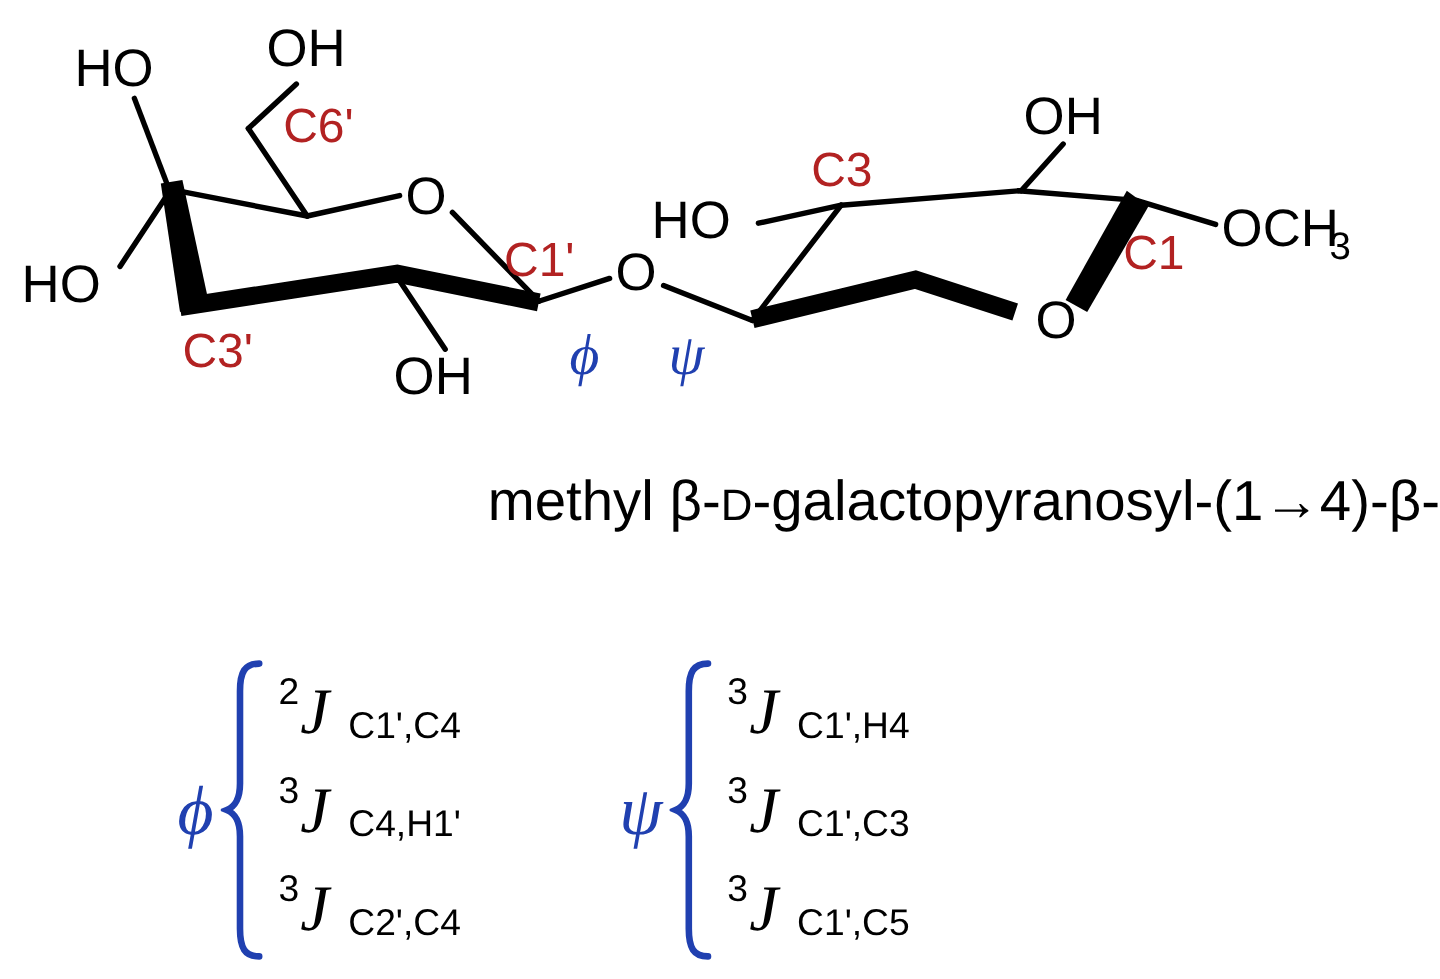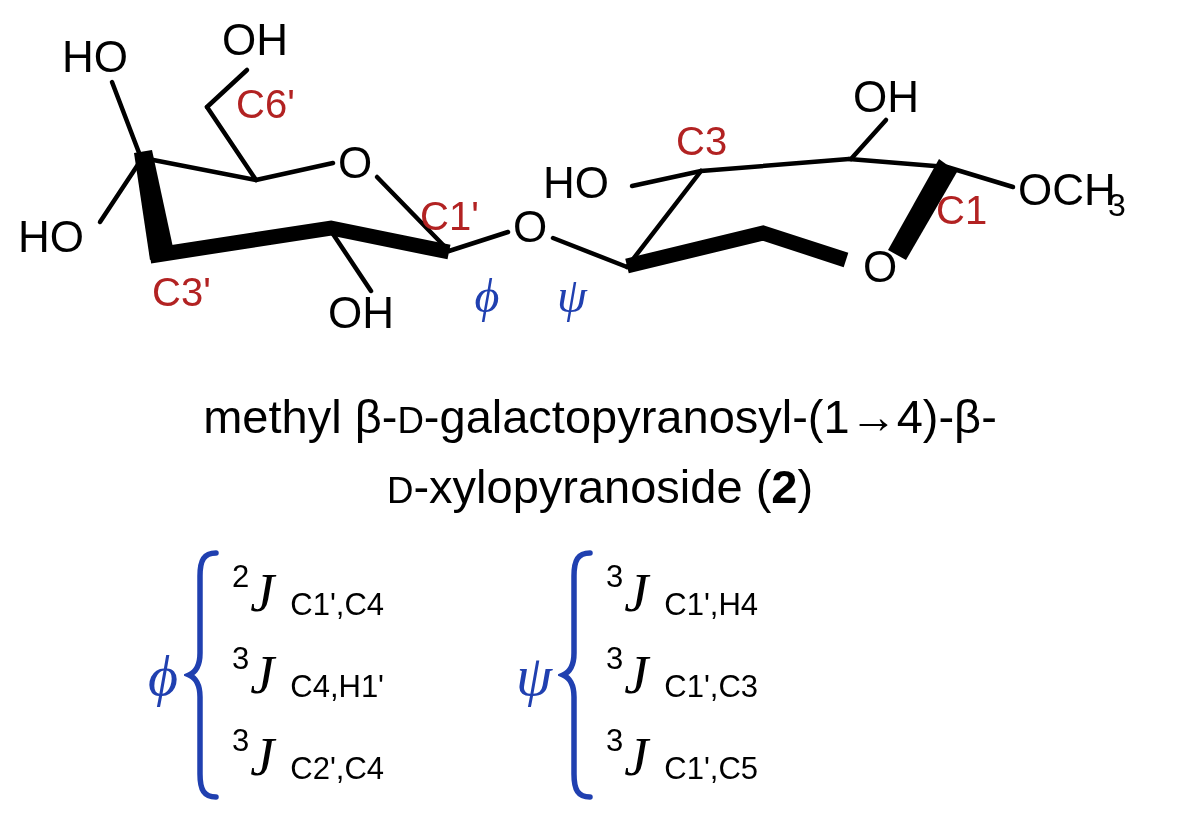--- a/index.html
+++ b/index.html
@@ -17,21 +17,21 @@
   .structure{position:absolute;left:0;top:0;}
   .bond{stroke:var(--bond);stroke-width:4.5;fill:none;stroke-linecap:round;}
   .bold-bond{stroke:var(--bond);stroke-width:15;fill:none;stroke-linecap:butt;stroke-linejoin:miter;}
   .wedge{fill:var(--bond);stroke:none;}
   .al{font-family:"Liberation Sans","DejaVu Sans",sans-serif;font-size:44px;fill:#000;}
   .al-sub{font-family:"Liberation Sans","DejaVu Sans",sans-serif;font-size:32px;fill:#000;}
   .rl{font-family:"Liberation Sans","DejaVu Sans",sans-serif;font-size:40px;fill:var(--carbon-label);}
   .gk{font-family:"Liberation Serif","DejaVu Serif",serif;font-style:italic;font-size:48px;fill:var(--torsion);}
 
   
-  .caption{position:absolute;left:0;top:384px;width:1200px;text-align:center;
+  .caption{position:absolute;left:0;top:384px;width:1200px;text-align:right;
     font-size:47px;line-height:66px;color:#000;}
   .caption .scD{font-size:0.78em;}
   .caption .bold{font-weight:700;}
 
   
   .coupling-group{position:absolute;display:flex;align-items:center;}
   .coupling-group .symbol{
     font-family:"Liberation Serif","DejaVu Serif",serif;font-style:italic;
     font-size:58px;color:var(--torsion);margin-right:6px;
   }
@@ -95,21 +95,20 @@
     <text class="rl" x="676" y="155">C3</text>
     <text class="al" x="853" y="112">OH</text>
     <text class="rl" x="936" y="224">C1</text>
     <text class="al" x="1018" y="205">OCH</text>
     <text class="al-sub" x="1108" y="216">3</text>
     <text class="al" x="880" y="282" text-anchor="middle">O</text>
   </svg>
 
   <div class="caption">
     <div><span>methyl β-</span><span class="scD">D</span><span>-galactopyranosyl-(1→4)-β-</span></div>
-    <div><span class="scD">D</span><span>-xylopyranoside (</span><span class="bold">2</span><span>)</span></div>
   </div>
 
   <div class="coupling-group phi-group">
     <span class="symbol">ϕ</span>
     <svg class="brace" width="40" height="254" viewBox="0 0 36 254">
       <path d="M30 5 C 18 5, 14 12, 14 28 L 14 105 C 14 118, 10 124, 3 127 C 10 130, 14 136, 14 149 L 14 226 C 14 242, 18 249, 30 249"></path>
     </svg>
     <div class="jlist">
       <div class="jrow">
           <span class="sup">2</span>

